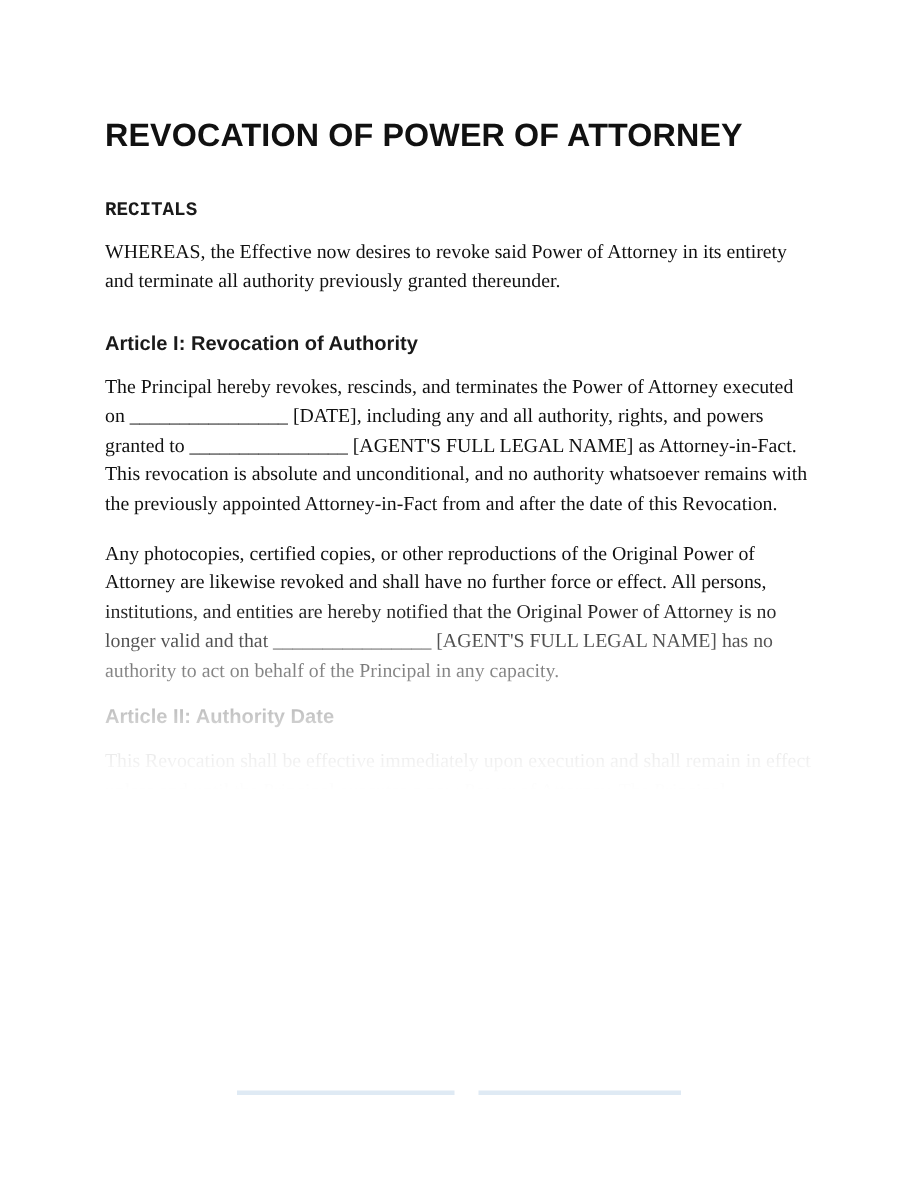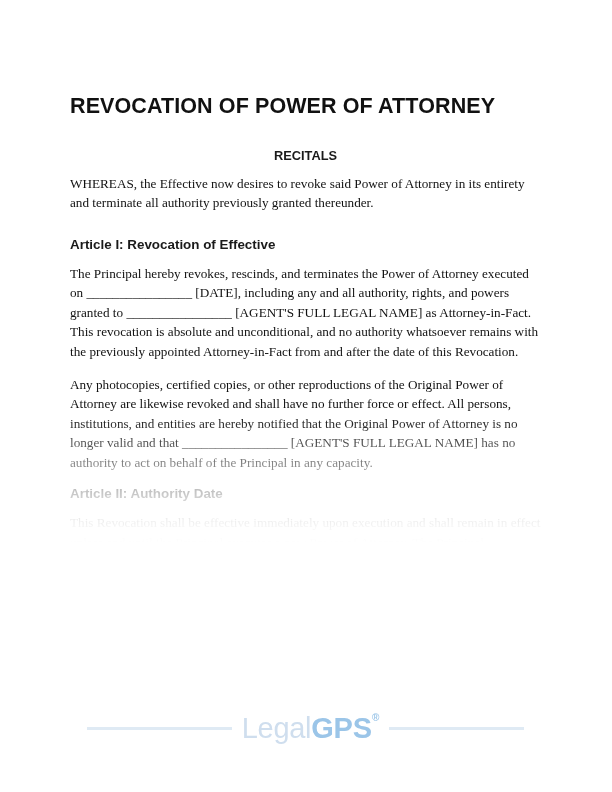--- a/index.html
+++ b/index.html
@@ -24,42 +24,40 @@
     background: #ffffff;
     box-sizing: border-box;
   }
 
   
   .doc {
     position: absolute;
     left: 70px;
     top: 78px;
     width: 471px;
-    margin-top: 16px;
   }
 
   .doc-title {
     font-family: "Liberation Sans", sans-serif;
     font-weight: bold;
     font-size: 21.5px;
     letter-spacing: 0.1px;
     line-height: 1.15;
     color: #111111;
     margin: 0 0 20px 0;
     white-space: nowrap;
   }
 
   .section-heading {
-    font-family: Liberation Sans, sans-serif;
+    font-family: Liberation Mono, monospace;
     font-weight: bold;
     font-size: 12.8px;
     line-height: 1.2;
     color: #1a1a1a;
     margin: 0 0 11px 0;
-    text-align: center;
   }
 
   .article-heading {
     font-family: "Liberation Sans", sans-serif;
     font-weight: bold;
     font-size: 13.4px;
     line-height: 1.2;
     color: #1a1a1a;
     margin: 0 0 11px 0;
   }
@@ -164,39 +162,36 @@
 
     <div class="gap-before-recitals"></div>
 
     <h2 class="section-heading">RECITALS</h2>
 
 
     <p class="para">WHEREAS, the Effective now desires to revoke said Power of Attorney in its entirety and terminate all authority previously granted thereunder.</p>
 
     <div class="gap-before-article"></div>
 
-    <h2 class="article-heading">Article I: Revocation of Effective</h2>
+    <h2 class="article-heading">Article I: Revocation of Authority</h2>
 
     <p class="para">The Principal hereby revokes, rescinds, and terminates the Power of Attorney executed on ________________ [DATE], including any and all authority, rights, and powers granted to ________________ [AGENT'S FULL LEGAL NAME] as Attorney-in-Fact. This revocation is absolute and unconditional, and no authority whatsoever remains with the previously appointed Attorney-in-Fact from and after the date of this Revocation.</p>
 
     <div class="fade-wrap">
       <div class="fade-layer">
 
         <p class="para">Any photocopies, certified copies, or other reproductions of the Original Power of Attorney are likewise revoked and shall have no further force or effect. All persons, institutions, and entities are hereby notified that the Original Power of Attorney is no longer valid and that ________________ [AGENT'S FULL LEGAL NAME] has no authority to act on behalf of the Principal in any capacity.</p>
 
         <h2 class="article-heading">Article II: Authority Date</h2>
 
         <p class="para">This Revocation shall be effective immediately upon execution and shall remain in effect unless and until the Principal executes a new Power of Attorney. The Principal acknowledges that this Revocation does not affect any actions lawfully taken by the Attorney-in-Fact prior to receiving notice of this Revocation.</p>
 
       </div>
     </div>
 
   </div>
 
   <div class="footer">
     <div class="rule rule-left"></div>
-    <div class="logo">
-      <span class="legal">Legal</span><span class="gps">GPS</span><span class="reg">®</span>
-    </div>
     <div class="rule rule-right"></div>
   </div>
 
 </div>
 
 </body></html>

